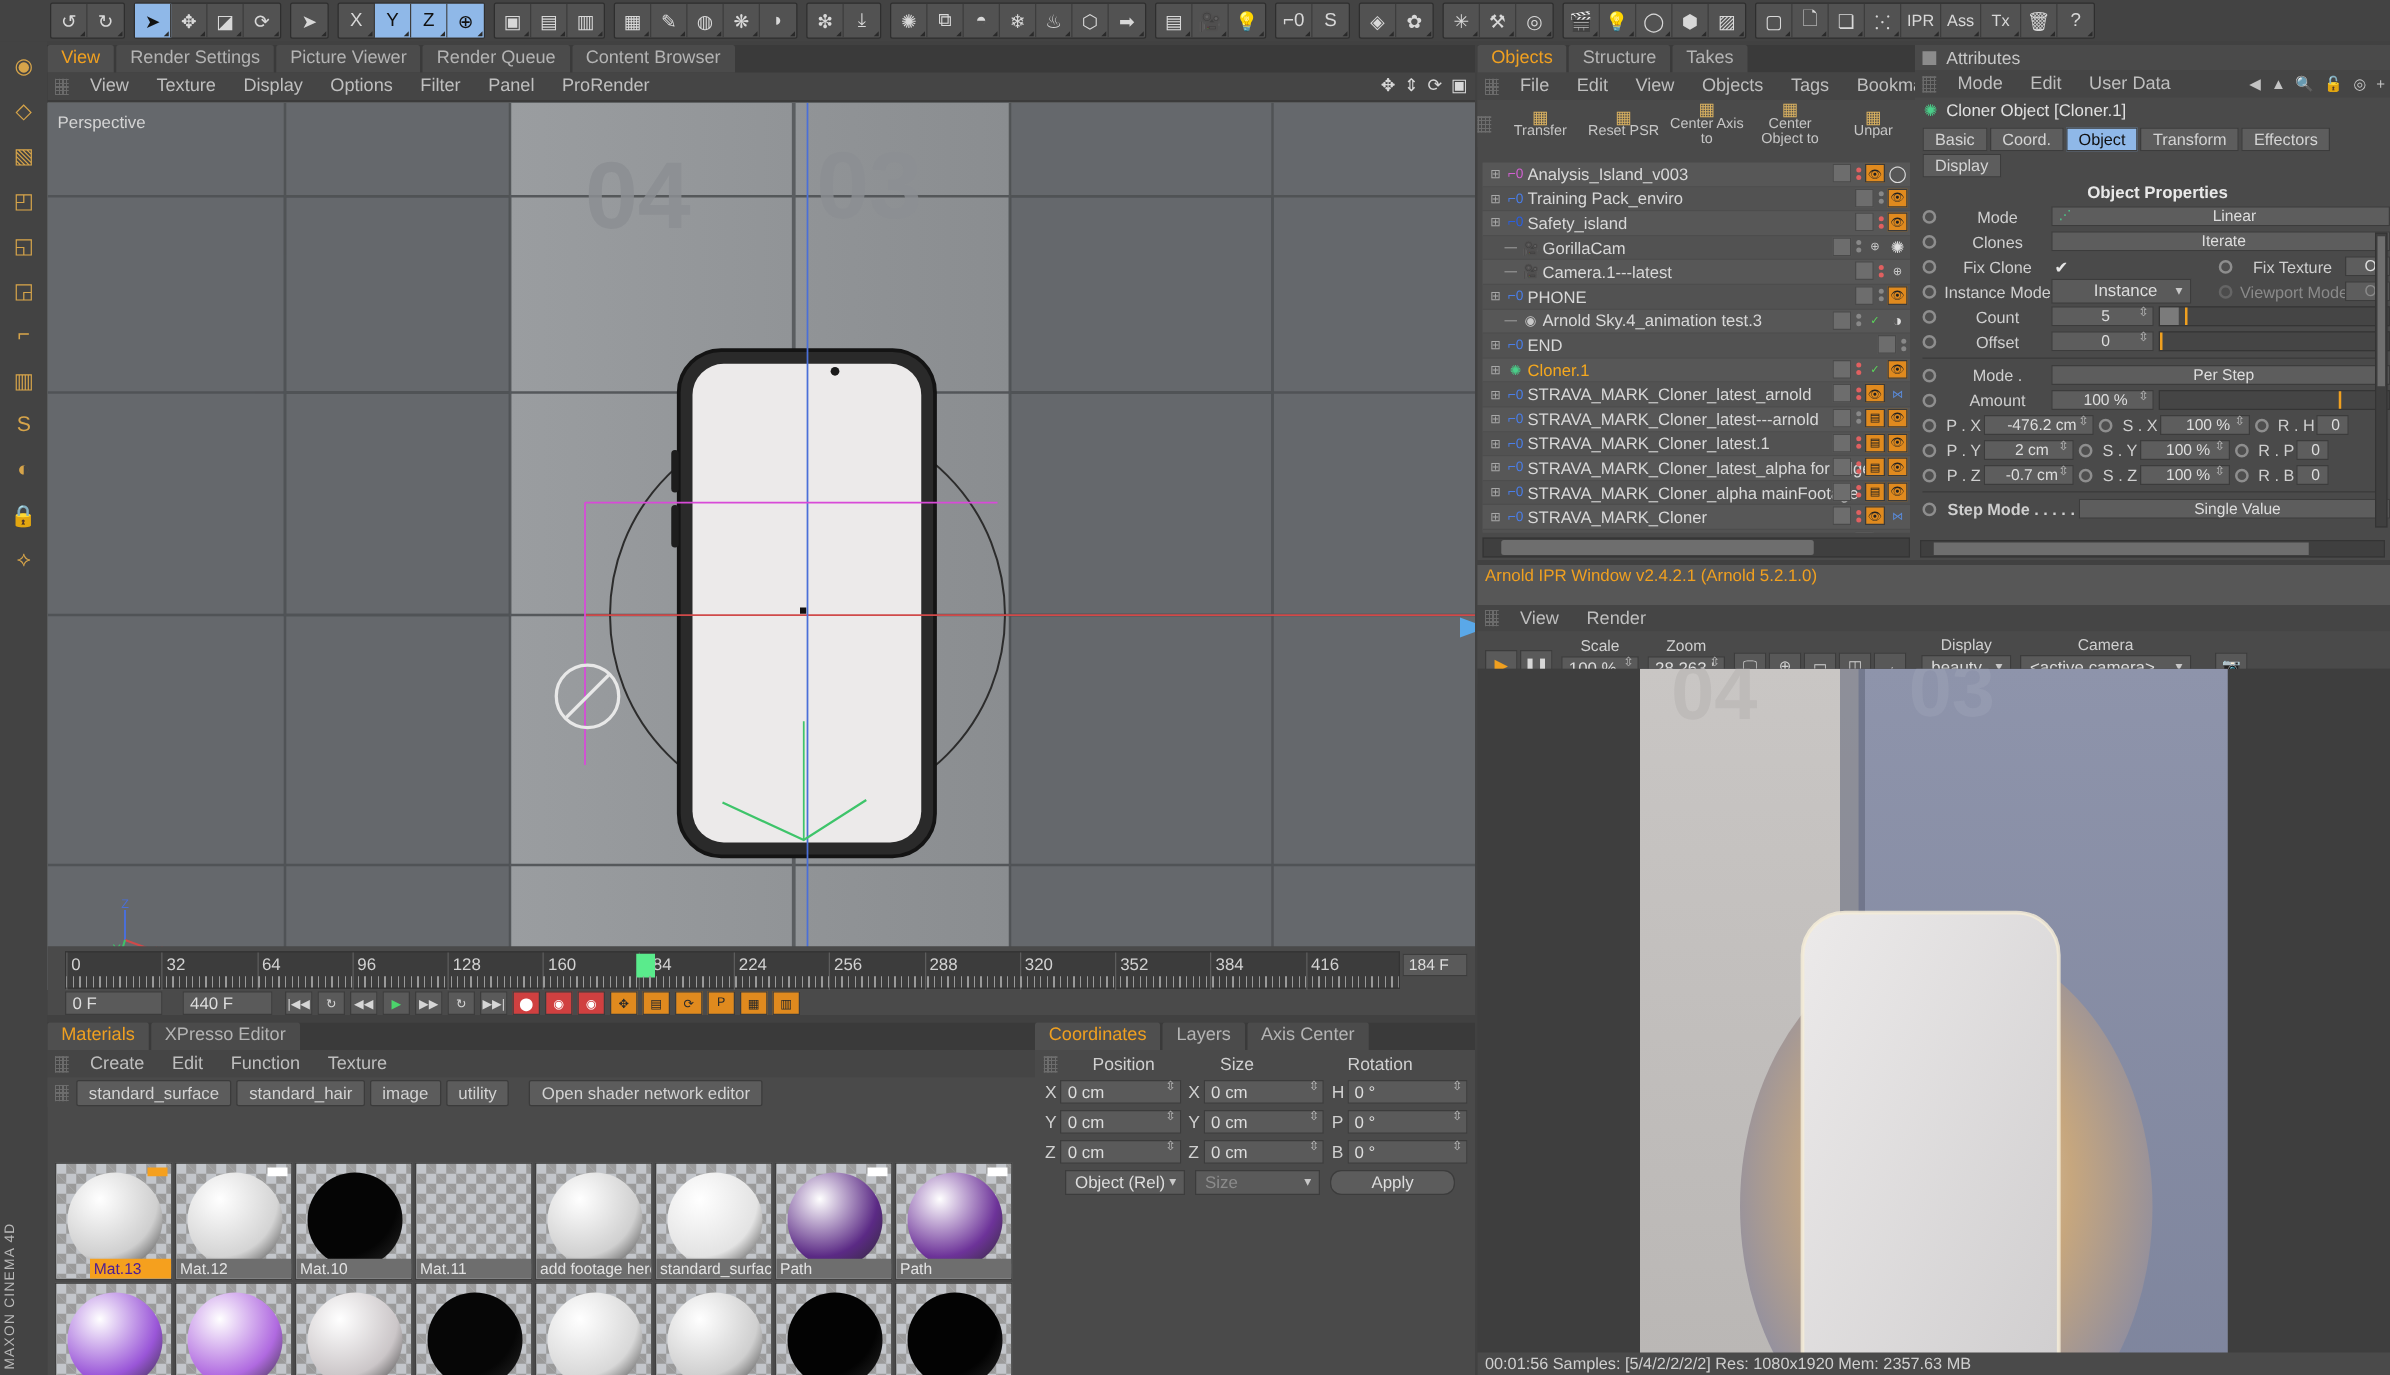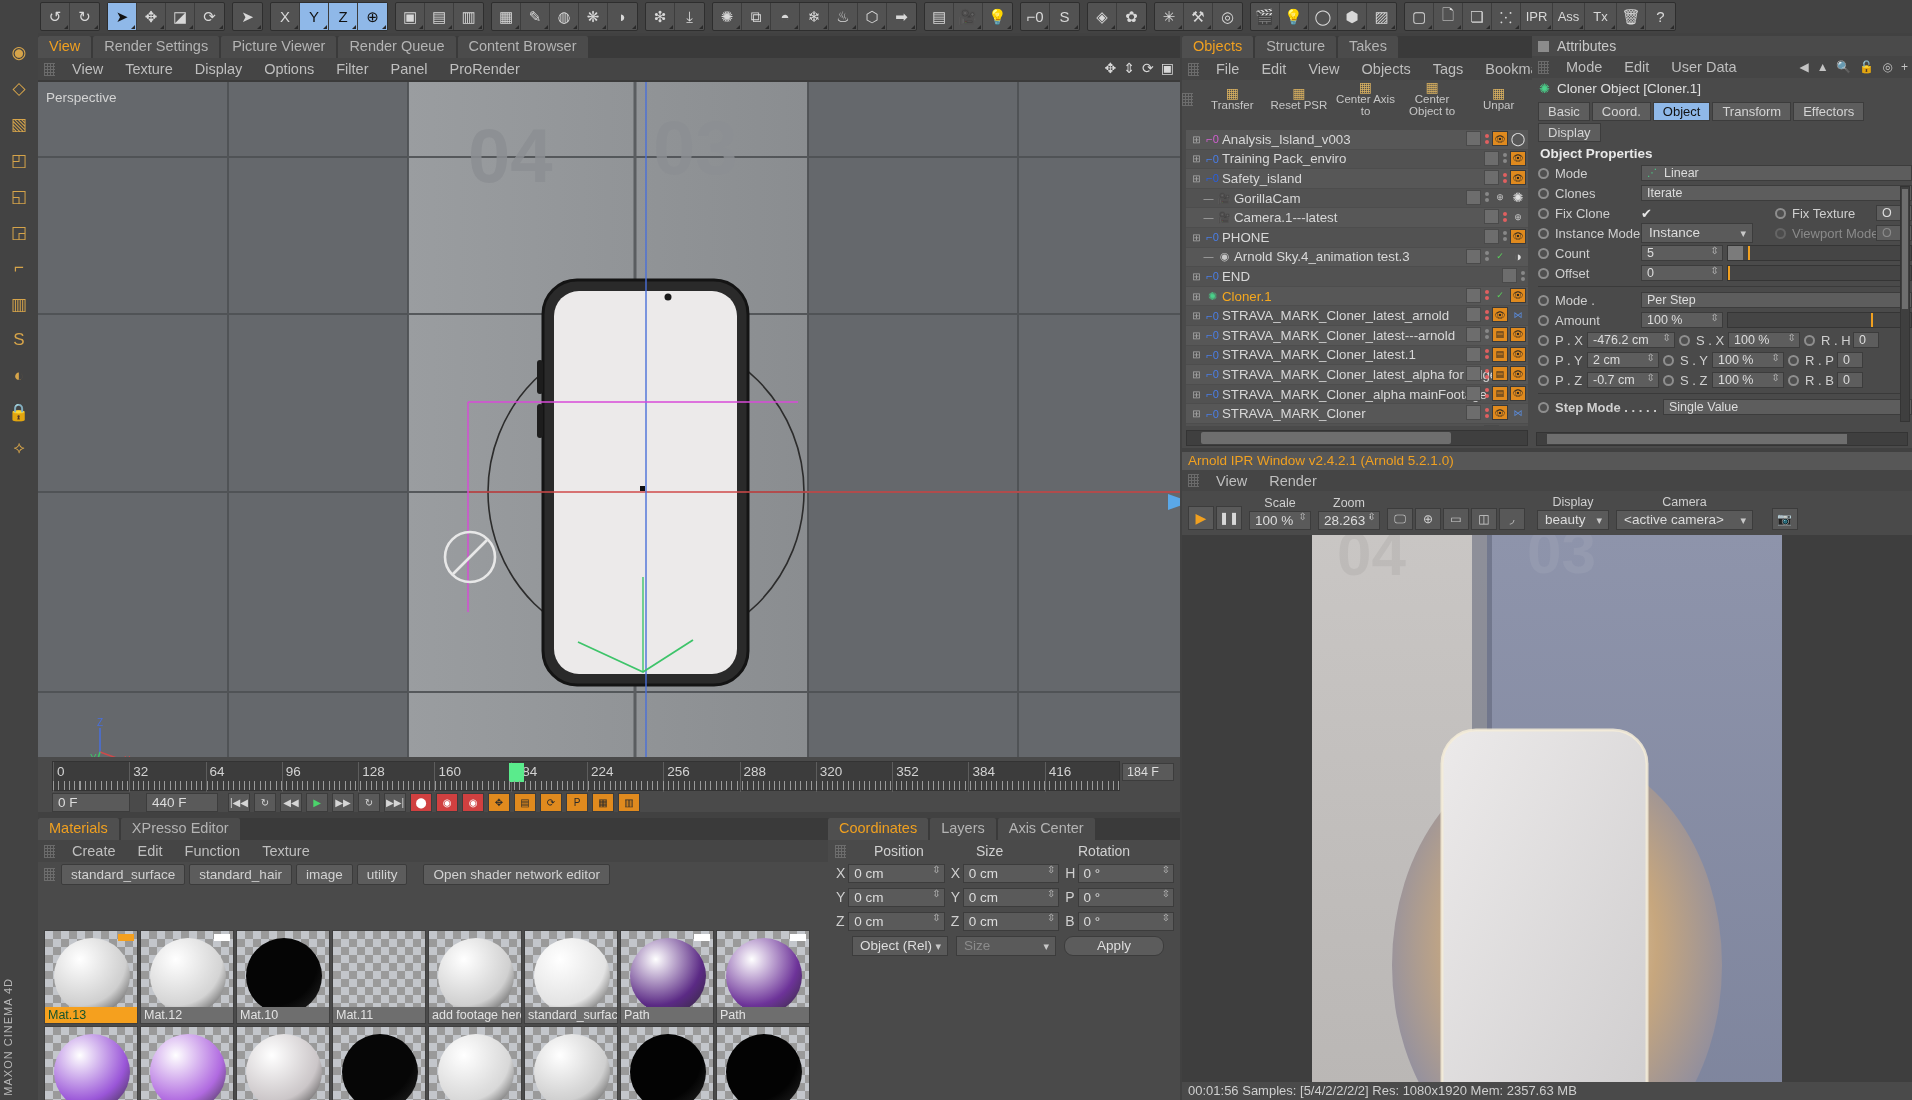--- a/index.html
+++ b/index.html
@@ -69,21 +69,21 @@
              border:1px solid #3f3f3f; }
   .matprev { position:absolute; inset:0;
       background-image:
         linear-gradient(45deg,#9a9a9a 25%,transparent 25%,transparent 75%,#9a9a9a 75%),
         linear-gradient(45deg,#9a9a9a 25%,transparent 25%,transparent 75%,#9a9a9a 75%);
       background-size:16px 16px; background-position:0 0,8px 8px; background-color:#c3c6cb; }
   .matball { position:absolute; left:9px; top:7px; width:76px; height:76px; border-radius:50%; }
   .matname { position:absolute; left:0; right:0; bottom:0; height:16px; font-size:12.5px;
              line-height:16px; padding-left:3px; color:#e2e2e2; background:#6e6e6e;
              white-space:nowrap; overflow:hidden; }
-  .matname.sel { background:#f5a01e; color:#14532d; }
+  .matname.sel { background:#f5a01e; color:#4c1d95;margin-left:27px; }
   .matflag { position:absolute; right:3px; top:3px; width:16px; height:7px; }
 
   
   #coordpanel { left:828px; top:818px; width:352px; height:282px; background:#4a4a4a; }
   .coordhdr { display:flex; height:22px; align-items:center; font-size:14px; color:#d0d0d0; }
   .crow { display:flex; align-items:center; height:22px; margin-bottom:2px; padding-left:8px; }
   .clab { width:14px; font-size:14px; color:#cfcfcf; }
   .cfield { width:110px; height:19px; background:#5a5a5a; border:1px solid #3c3c3c;
             font-size:13.5px; color:#ddd; padding-left:5px; line-height:17px;
             position:relative; margin-right:6px; }
@@ -109,41 +109,41 @@
   .oic { width:19px; flex:none; display:flex; align-items:center; justify-content:center; }
   .otags { position:absolute; right:2px; top:1px; display:flex; gap:2px; align-items:center; }
   .tagbox { width:15px; height:15px; background:#6d6d6d; border:1px solid #4a4a4a; }
   .tagdots { width:7px; display:flex; flex-direction:column; gap:2px; align-items:center;
              justify-content:center; height:15px; }
   .tagdot { width:4px;height:4px;border-radius:50%; }
   .tagic { width:16px;height:15px; background:#e08a1e; border:1px solid #3a3a3a;
            display:flex;align-items:center;justify-content:center;font-size:9px;color:#222; }
 
   
-  #attrpanel { left:1532px; top:36px; width:380px; height:412px; background:#4a4a4a; }
+  #attrpanel { left:1532px; top:36px; width:380px; height:412px; background:#4a4a4a;text-align:center; }
   .attrhdr { display:flex; align-items:center; height:20px; padding-left:6px; font-size:14px; }
   .objtabs { display:flex; flex-wrap:wrap; gap:2px; padding:3px 6px 0; }
   .otab { padding:1px 9px; font-size:13px; background:#5d5d5d; border:1px solid #3c3c3c;
           color:#d4d4d4; }
   .otab.active { background:#8fb8e8; color:#111; }
   .sectitle { font-size:13.5px; color:#e8e8e8; font-weight:bold; padding:4px 0 3px 8px; }
   .arow { display:flex; align-items:center; height:18px; margin-bottom:2px; padding-left:6px;
           font-size:13px; color:#cfcfcf; }
   .radio { width:11px; height:11px; border-radius:50%; border:2px solid #8e8e8e;
            background:#4f4f4f; margin-right:6px; flex:none; }
   .alab { width:86px; flex:none; white-space:nowrap; }
   .afield { flex:1; height:16px; background:#5d5d5d; border:1px solid #3c3c3c; color:#ddd;
             font-size:12.5px; padding-left:5px; line-height:14px; position:relative; }
   .slider { flex:1; height:16px; background:#454545; border:1px solid #353535; position:relative; }
   .slfill { position:absolute; left:0; top:0; bottom:0; background:#7b7b7b; }
   .slmark { position:absolute; top:0; bottom:0; width:2px; background:#f0a020; }
 
   
   #iprpanel { left:1182px; top:452px; width:730px; height:648px; background:#4a4a4a; }
-  #iprtitle { height:18px; background:#575757; color:#f0a020; font-size:13.5px;
+  #iprtitle { height:32px; background:#575757; color:#f0a020; font-size:13.5px;
               line-height:18px; padding-left:6px; }
   .iprctl { display:flex; align-items:flex-end; height:42px; background:#4a4a4a; padding:0 6px 3px; }
   .ctlgrp { display:flex; flex-direction:column; align-items:center; margin-right:7px; }
   .ctlgrp .cl { font-size:12.5px; color:#cfcfcf; margin-bottom:1px; }
   #iprimg { position:absolute; left:0; top:83px; width:730px; height:992px; background:#3e3e3e; }
   #iprstatus { position:absolute; left:0; bottom:0; width:730px; height:18px;
                font-size:13px; color:#cfcfcf; line-height:18px; padding-left:6px; background:#4a4a4a; }
 
   
   #leftcol { position:absolute; left:0; top:33px; width:38px; height:1067px; background:#434343; }

